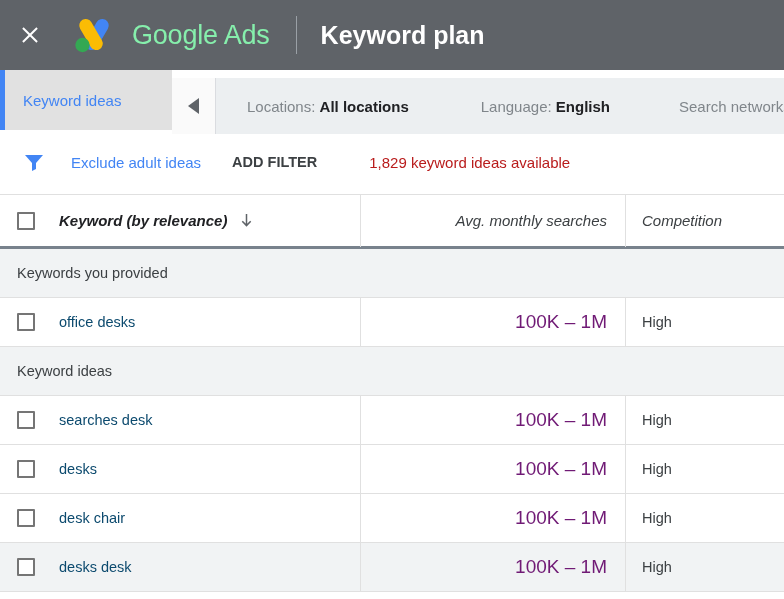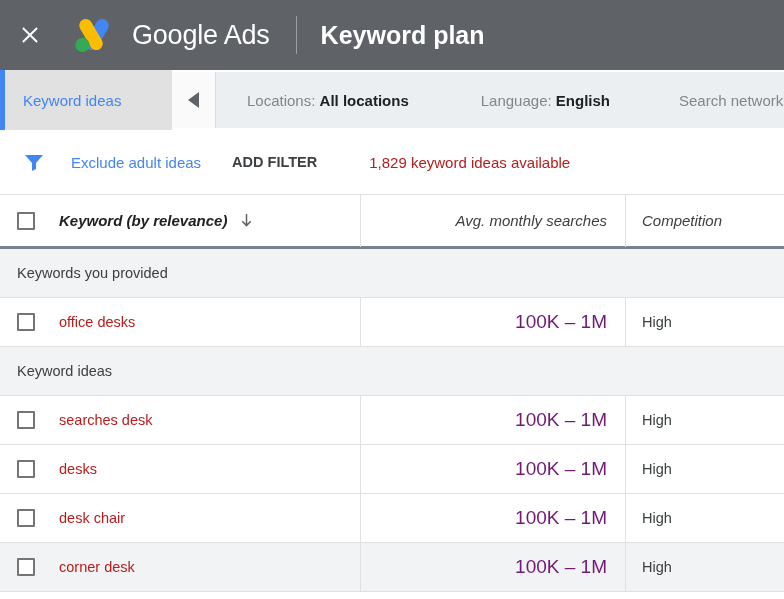--- a/index.html
+++ b/index.html
@@ -42,21 +42,21 @@
   }
   .close-btn::before { transform: rotate(45deg); }
   .close-btn::after  { transform: rotate(-45deg); }
 
   .ads-logo {
     margin-left: 28px;
     flex: none;
     display: block;
   }
   .brand {
-    color: #ffffff;
+    color: #86efac;
     font-size: 27px;
     letter-spacing: -0.2px;
     margin-left: 15px;
     white-space: nowrap;
   }
   .bar-sep {
     width: 1px;
     height: 38px;
     background: #9aa0a6;
     margin: 0 24px 0 26px;
@@ -88,21 +88,21 @@
     cursor: pointer;
   }
   .tab-label {
     color: #4285f4;
     font-size: 15px;
     padding-left: 18px;
     white-space: nowrap;
   }
   .summary {
     position: absolute;
-    left: 172px; top: 2px; right: 0;
+    left: 172px; top: 8px; right: 0;
     height: 56px;
     background: #eceff1;
     display: flex;
     align-items: center;
     box-sizing: border-box;
   }
   .collapse-btn {
     width: 44px;
     height: 56px;
     background: #fafafa;
@@ -231,21 +231,21 @@
     border-bottom: 1px solid #e0e0e0;
     display: flex;
     align-items: center;
     box-sizing: border-box;
     background: #ffffff;
   }
   .row.hover { background: #f1f3f4; }
   .row .col-kw, .row .col-avg, .row .col-comp { height: 48px; }
   .cell-kw-text {
     font-size: 14.5px;
-    color: #b91c1c;
+    color: #0c4a6e;
     margin-left: 24px;
     white-space: nowrap;
   }
   .cell-avg-text {
     font-size: 19px;
     color: #701a75;
     padding-right: 18px;
     white-space: nowrap;
   }
   .cell-comp-text {
@@ -388,21 +388,21 @@
       <span class="cell-avg-text">100K – 1M</span>
     </div>
     <div class="col-comp">
       <span class="cell-comp-text">High</span>
     </div>
   </div>
 
   <div class="row hover">
     <div class="col-kw">
       <span class="chk"></span>
-      <span class="cell-kw-text">corner desk</span>
+      <span class="cell-kw-text">desks desk</span>
     </div>
     <div class="col-avg">
       <span class="cell-avg-text">100K – 1M</span>
     </div>
     <div class="col-comp">
       <span class="cell-comp-text">High</span>
     </div>
   </div>
 
 </div>

